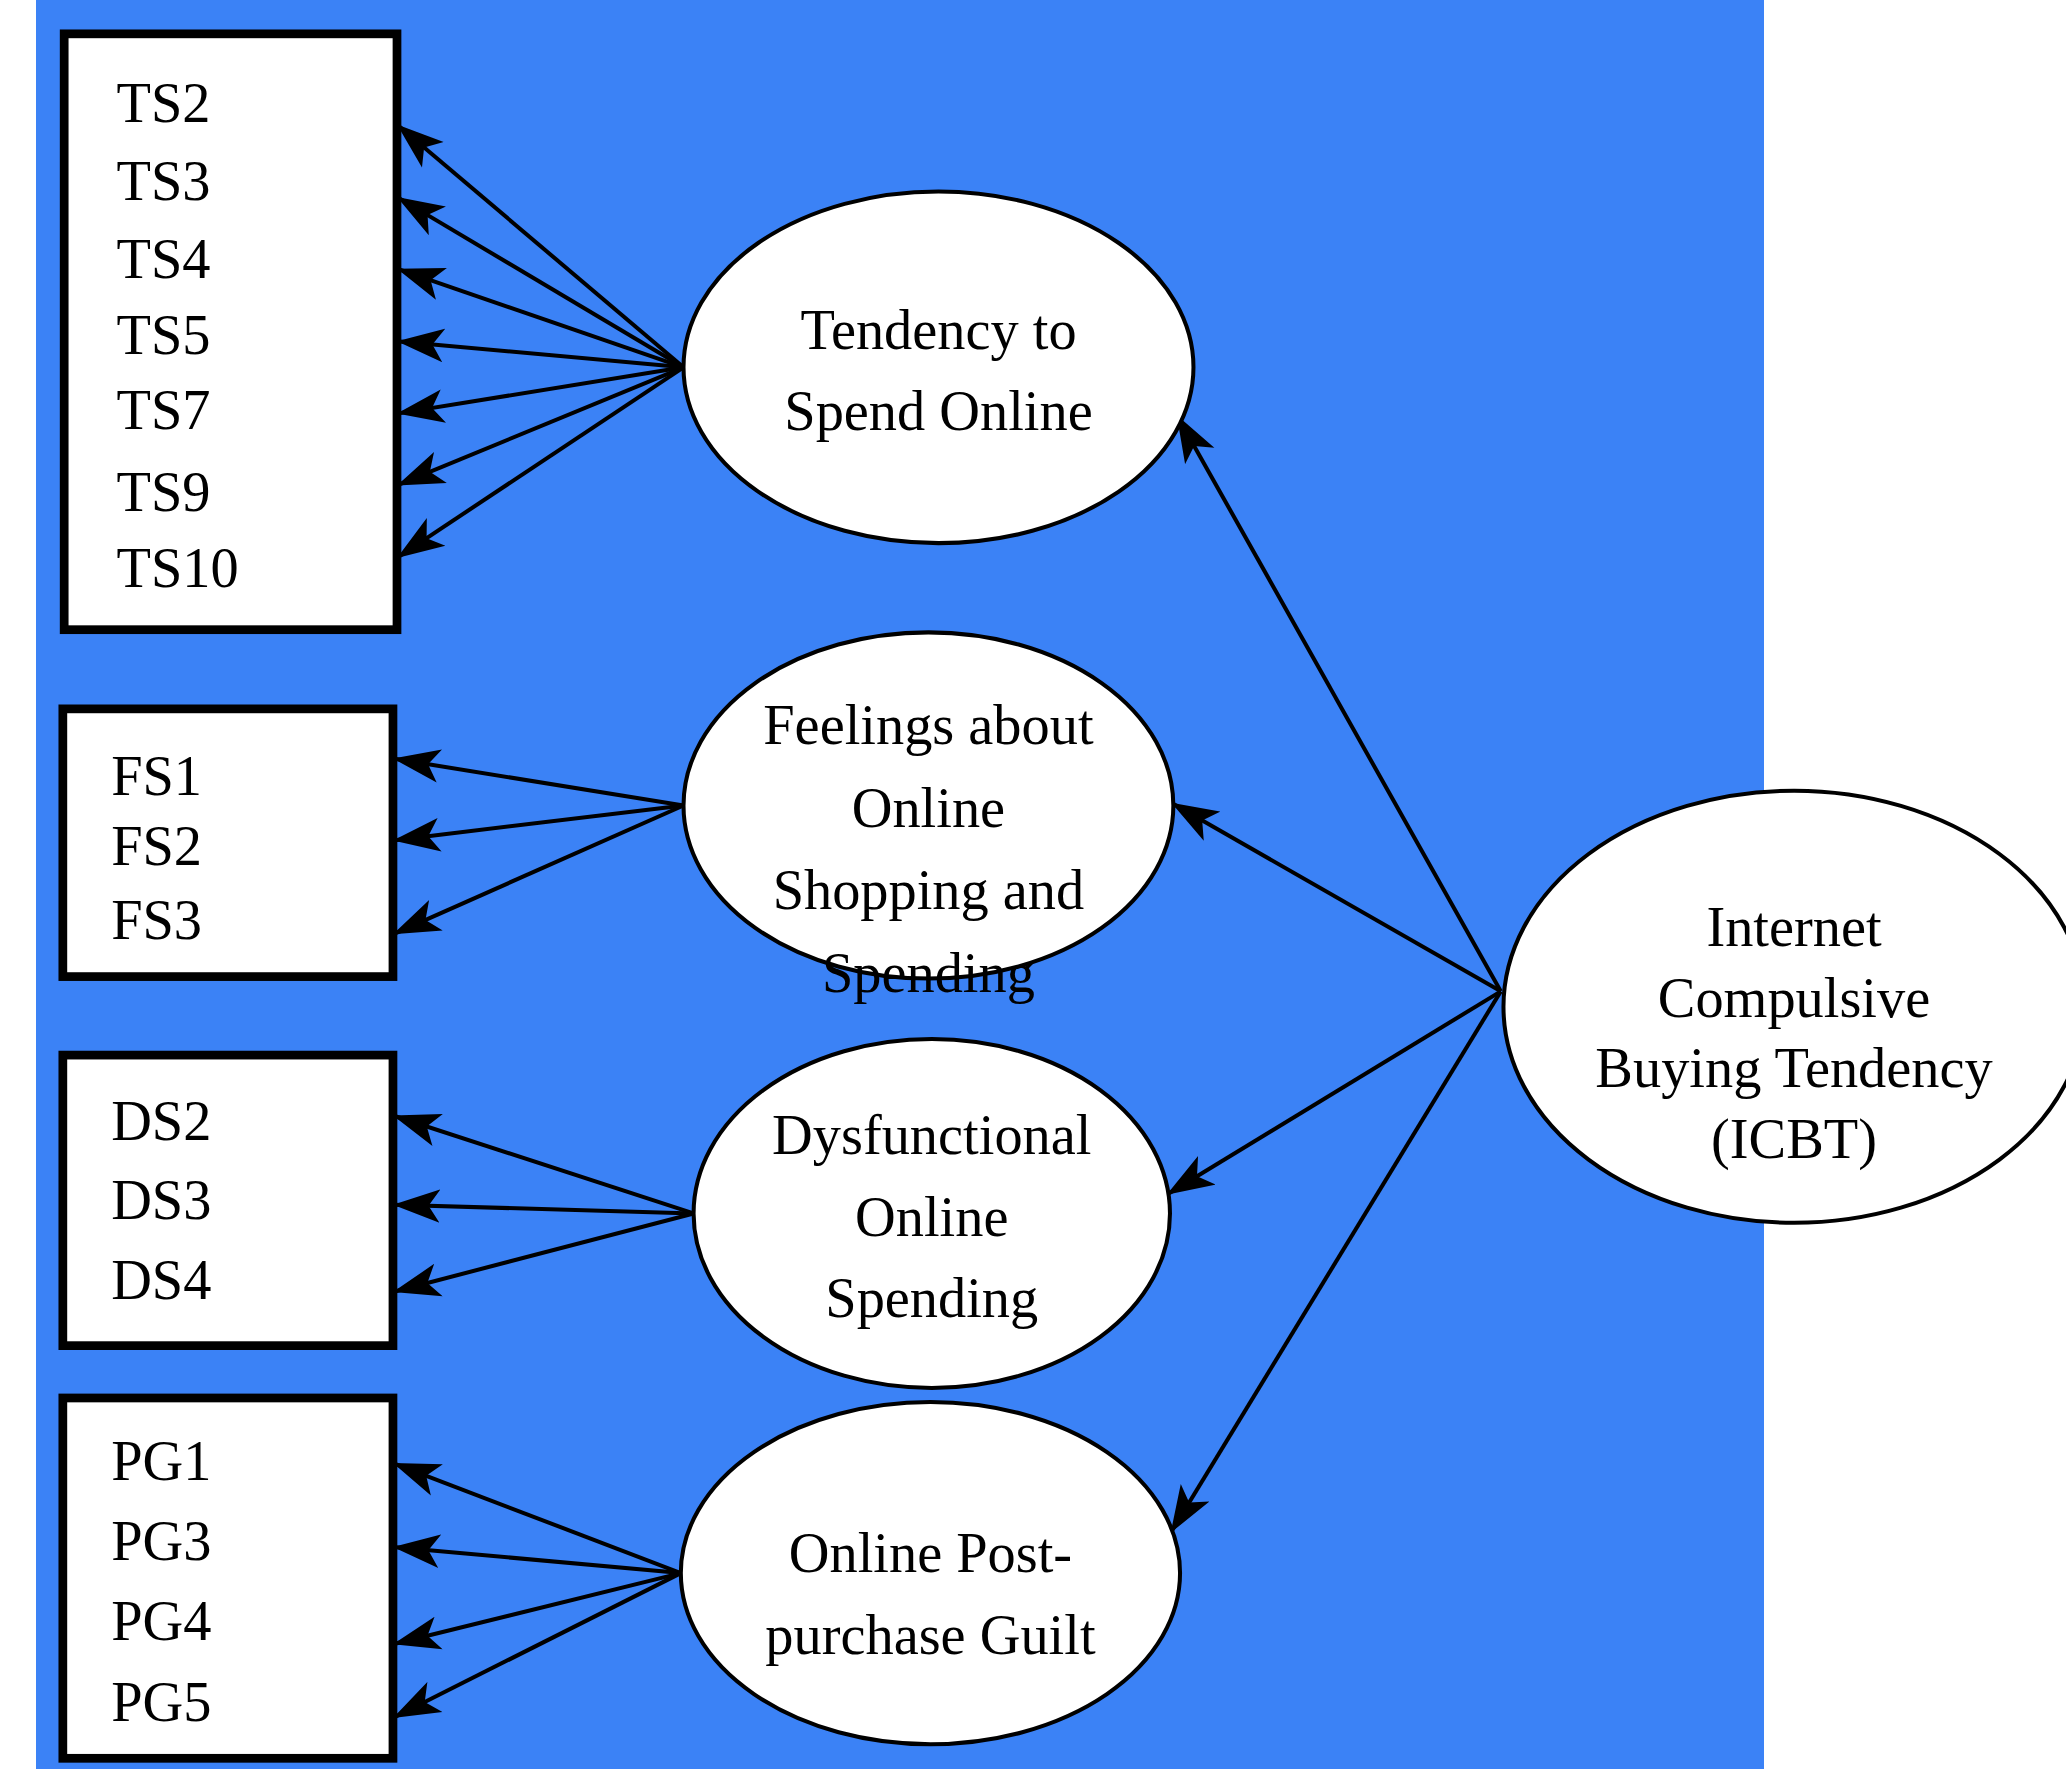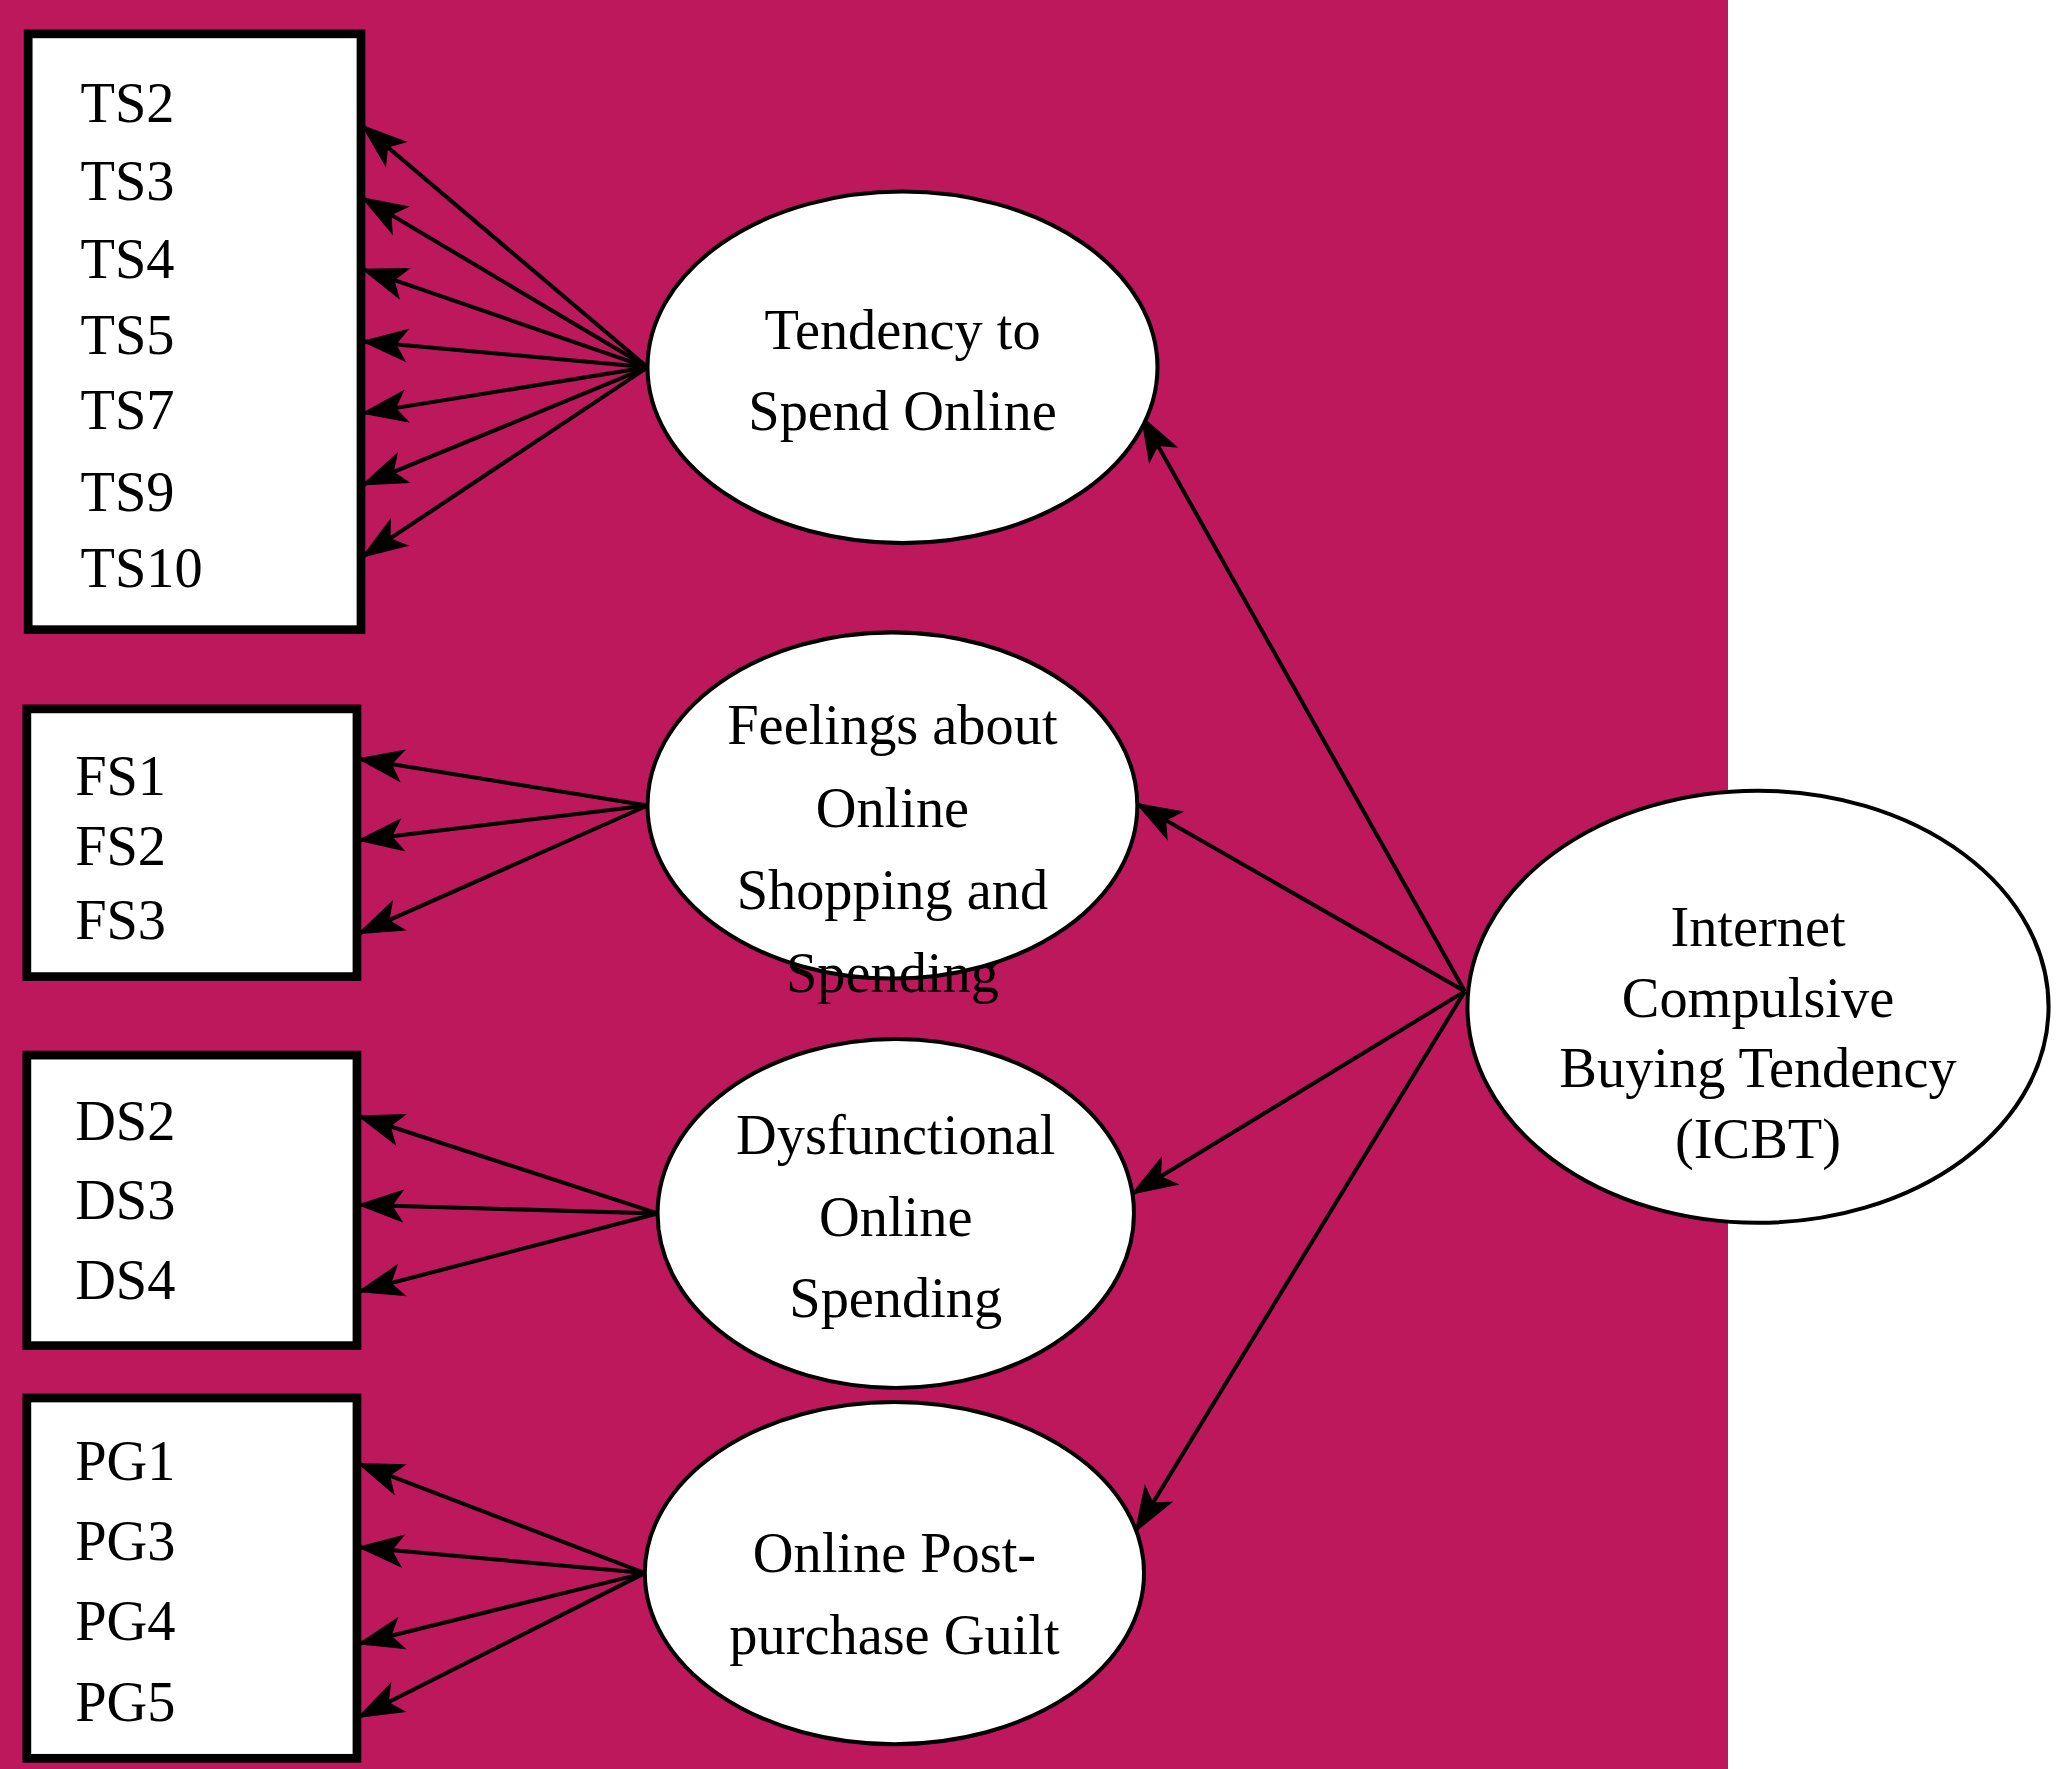--- a/index.html
+++ b/index.html
@@ -3,21 +3,22 @@
 <meta charset="utf-8">
 <style>
   html, body {
     margin: 0;
     padding: 0;
     background: #ffffff;
   }
   .diagram-wrap {
     width: 1728px;
     height: 1770px;
-    background: #be185d;
+    background: #3b82f6;
+    margin-left: 36px;
   }
   svg {
     display: block;
   }
   .shape {
     fill: #ffffff;
     stroke: #000000;
   }
   .box { stroke-width: 13px; }
   .ellipse { stroke-width: 6px; }

